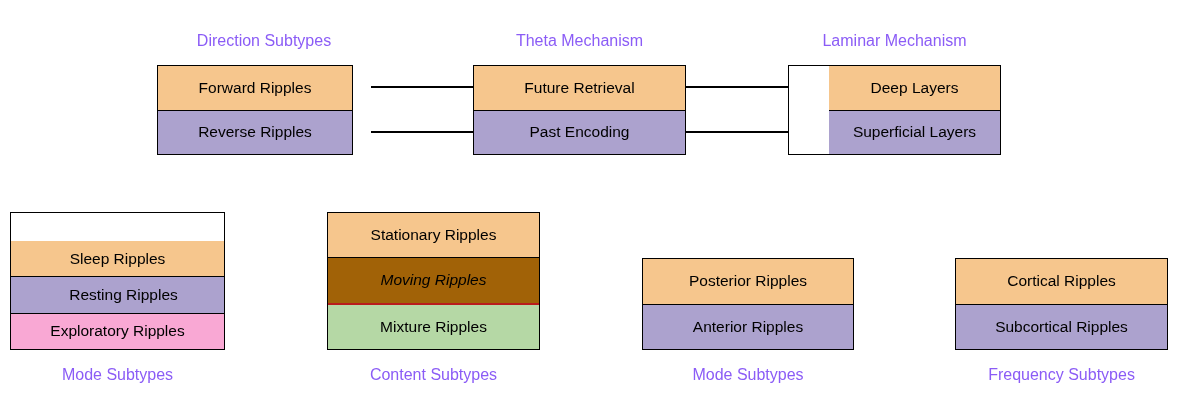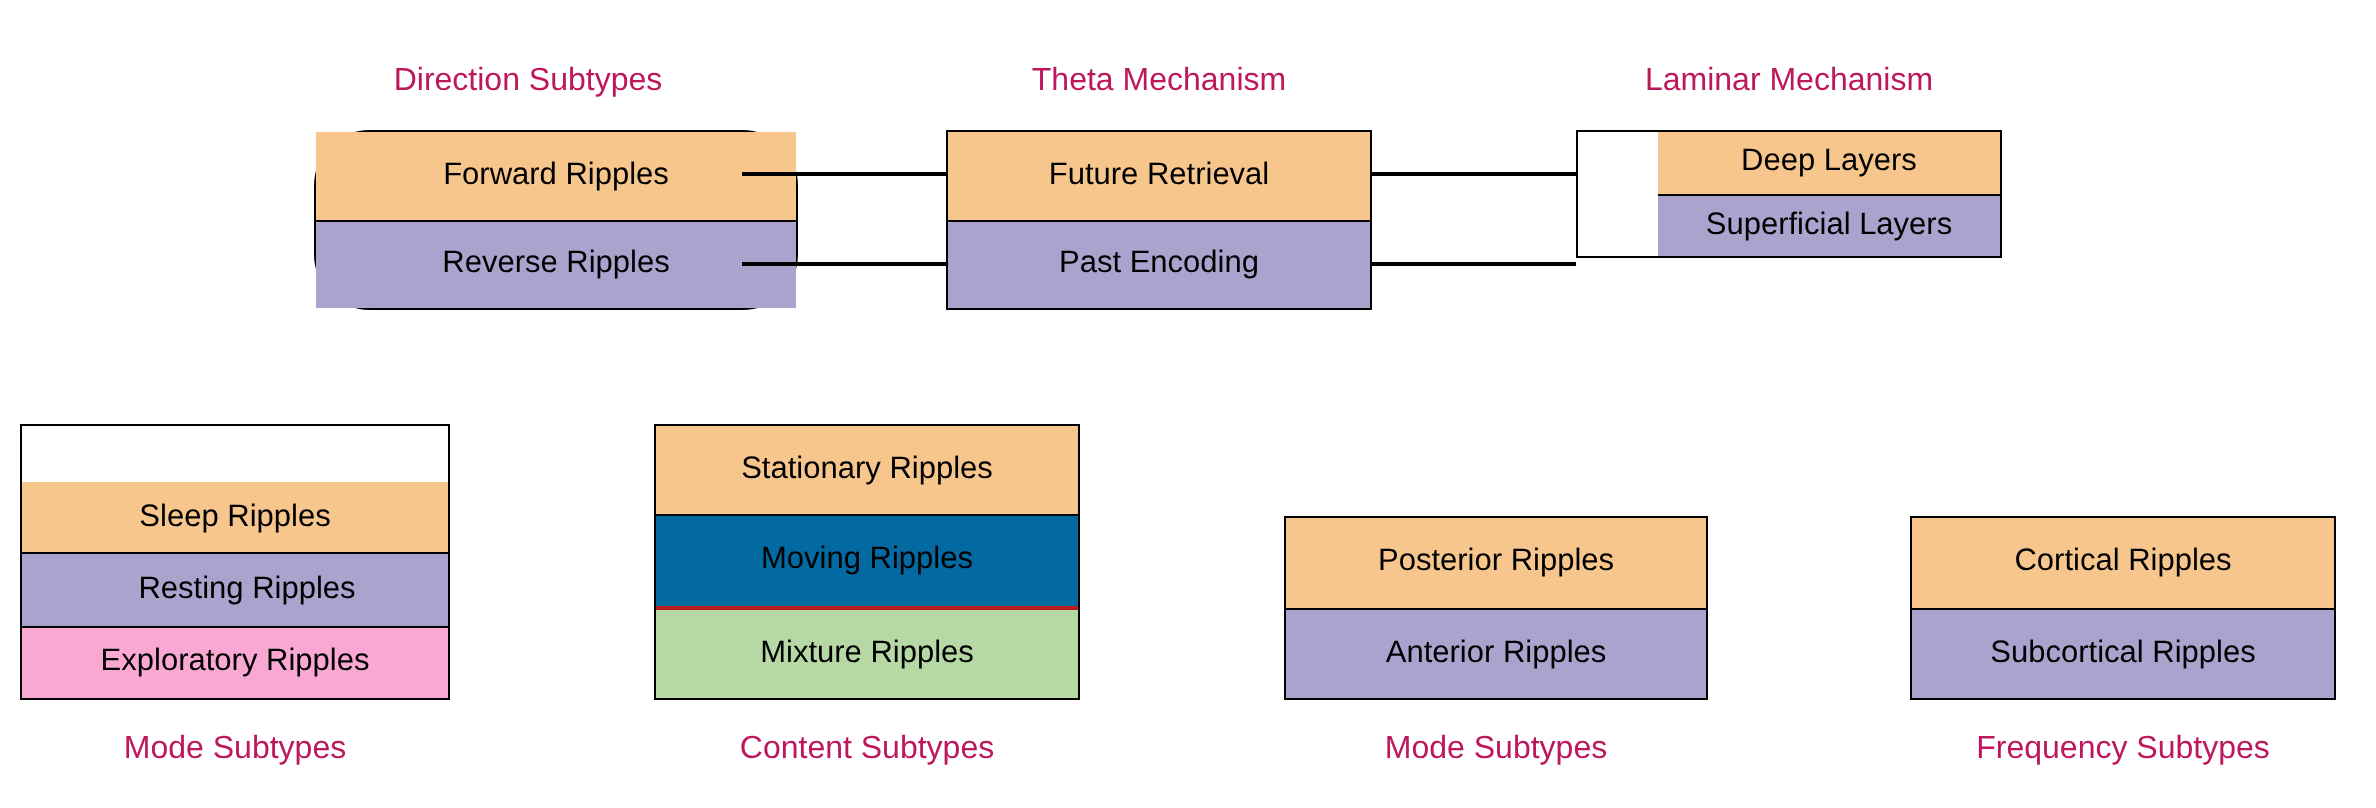--- a/index.html
+++ b/index.html
@@ -14,21 +14,21 @@
     height: 404px;
     background: #ffffff;
     overflow: hidden;
   }
   .group-title, .group-caption {
     position: absolute;
     height: 22px;
     line-height: 22px;
     text-align: center;
     font-size: 16px;
-    color: #be185d;
+    color: #8b5cf6;
     white-space: nowrap;
   }
   .group {
     position: absolute;
     box-sizing: border-box;
     border: 1.5px solid #000000;
     display: flex;
     flex-direction: column;
     background: #ffffff;
   }
@@ -48,41 +48,41 @@
     height: 2px;
     background: #000000;
   }
 </style>
 </head>
 <body>
 
 <div class="canvas">
 
   <div class="group-title" style="left:157px; top:30px; width:214px;">Direction Subtypes</div>
-  <div class="group" style="left:157px; top:65px; width:242px; height:90px;border-radius:28px;">
+  <div class="group" style="left:157px; top:65px; width:196px; height:90px;">
     <div class="row" style="background: rgb(246, 198, 141);">
       <span>Forward Ripples</span>
     </div>
     <div class="row" style="background: rgb(172, 162, 206);">
       <span>Reverse Ripples</span>
     </div>
   </div>
 
   <div class="group-title" style="left:473px; top:30px; width:213px;">Theta Mechanism</div>
   <div class="group" style="left:473px; top:65px; width:213px; height:90px;justify-content:space-between;">
     <div class="row" style="background: rgb(246, 198, 141);">
       <span>Future Retrieval</span>
     </div>
     <div class="row" style="background: rgb(172, 162, 206);">
       <span>Past Encoding</span>
     </div>
   </div>
 
   <div class="group-title" style="left:788px; top:30px; width:213px;">Laminar Mechanism</div>
-  <div class="group" style="left:788px; top:65px; width:213px; height:64px;padding-left:40px;">
+  <div class="group" style="left:788px; top:65px; width:213px; height:90px;padding-left:40px;">
     <div class="row" style="background: rgb(246, 198, 141);">
       <span>Deep Layers</span>
     </div>
     <div class="row" style="background: rgb(172, 162, 206);">
       <span>Superficial Layers</span>
     </div>
   </div>
 
   <div class="connector" style="left:371px; top:86px; width:102px;"></div>
   <div class="connector" style="left:371px; top:131px; width:102px;"></div>
@@ -99,21 +99,21 @@
     <div class="row" style="background: #f9a8d4;">
       <span>Exploratory Ripples</span>
     </div>
   </div>
   <div class="group-caption" style="left:10px; top:364px; width:215px;">Mode Subtypes</div>
 
   <div class="group" style="left:327px; top:212px; width:213px; height:138px;">
     <div class="row" style="background: rgb(246, 198, 141);">
       <span>Stationary Ripples</span>
     </div>
-    <div class="row" style="background: #0369a1;">
+    <div class="row" style="background: #a16207; font-style: italic;">
       <span>Moving Ripples</span>
     </div>
     <div class="row thick-top" style="background: rgb(181, 216, 165);">
       <span>Mixture Ripples</span>
     </div>
   </div>
   <div class="group-caption" style="left:327px; top:364px; width:213px;">Content Subtypes</div>
 
   <div class="group" style="left:642px; top:258px; width:212px; height:92px;">
     <div class="row" style="background: rgb(246, 198, 141);">

